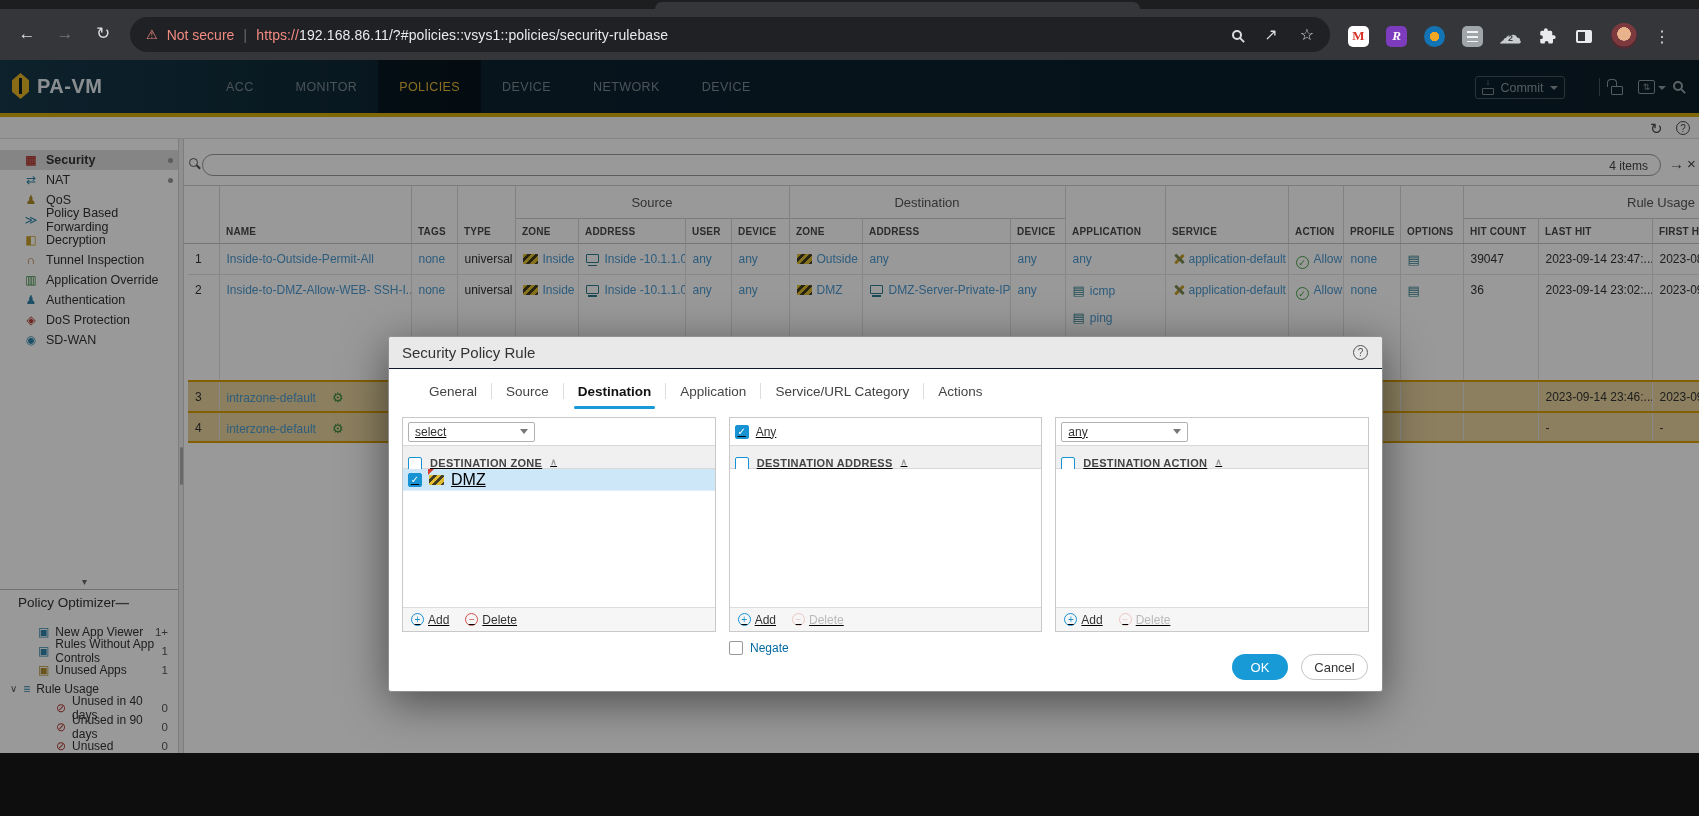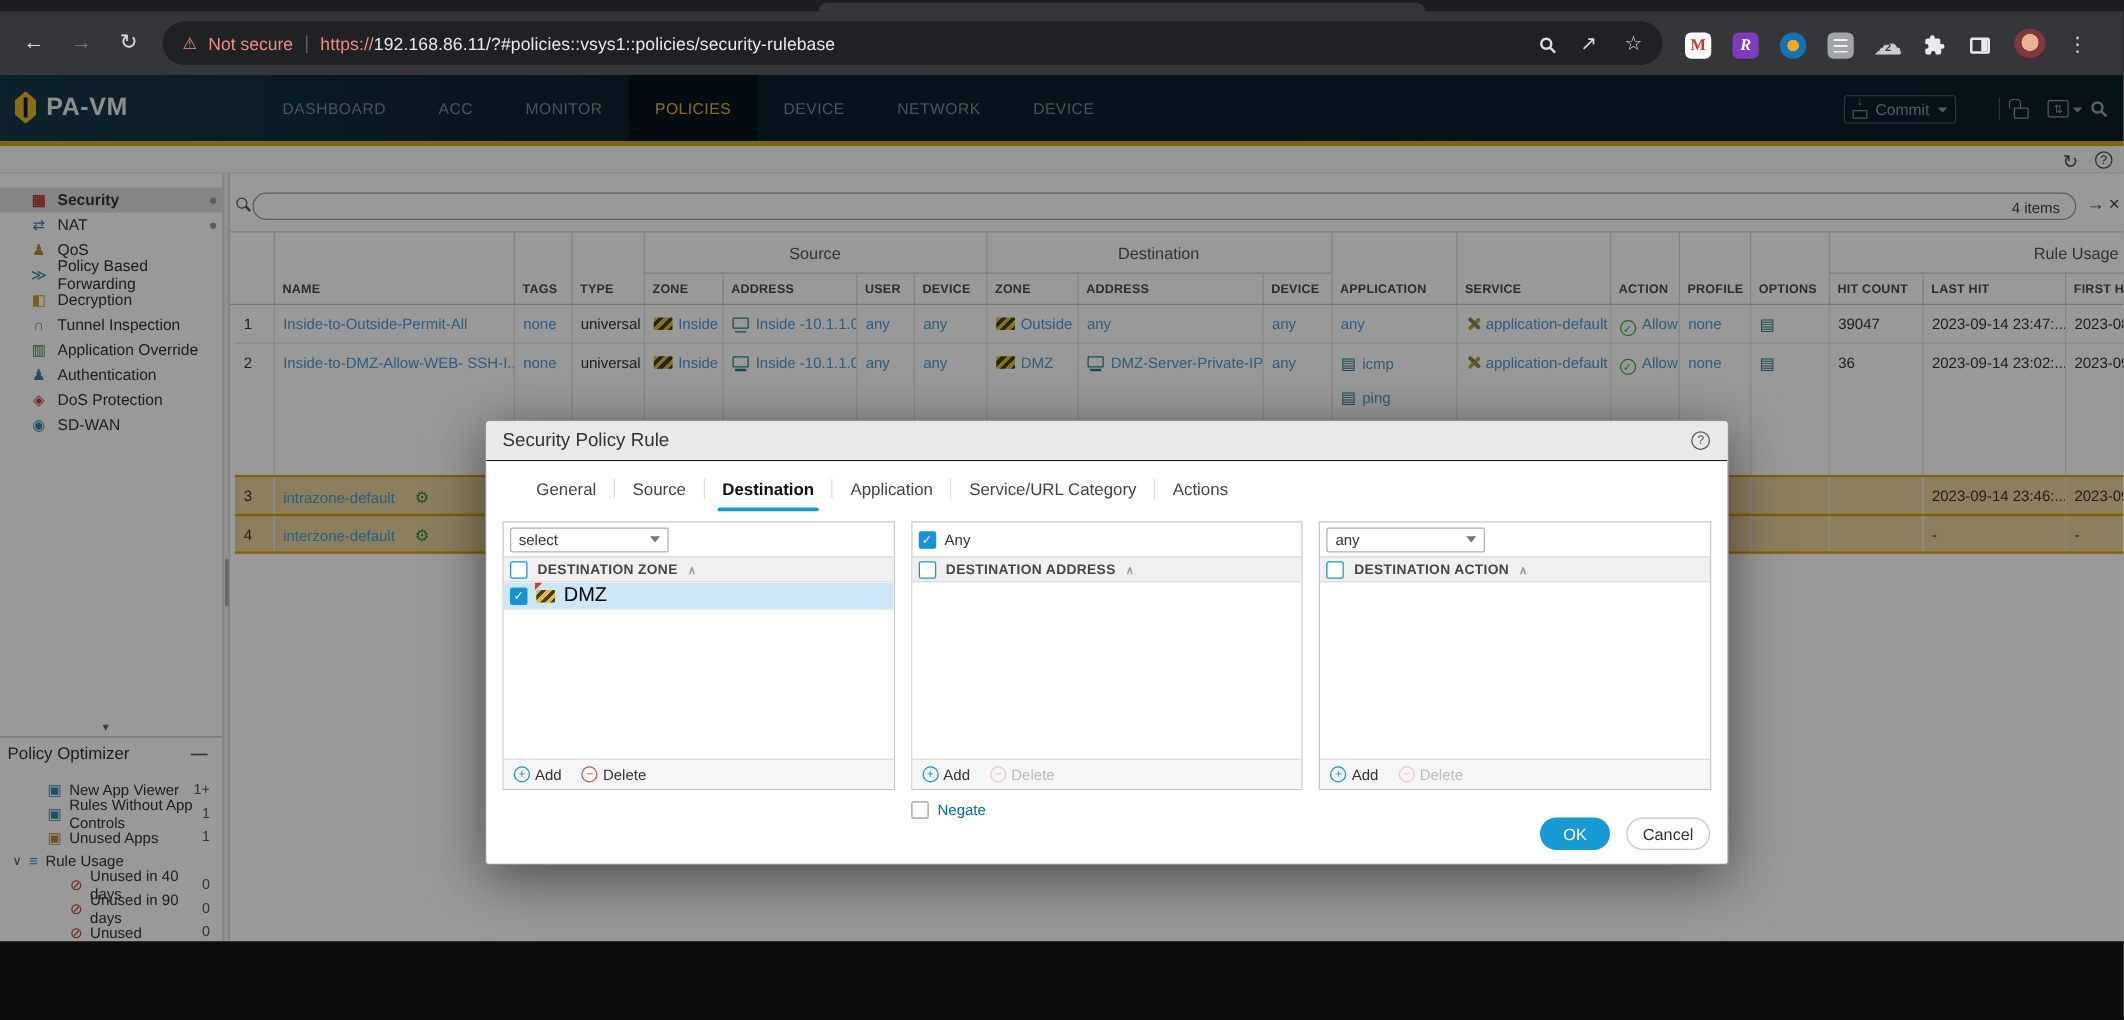--- a/index.html
+++ b/index.html
@@ -70,21 +70,21 @@
 
   
   .sidebar { position:absolute; top:79px; left:0; width:178px; bottom:63px; background:#fff; }
   .snav { position:absolute; top:11px; left:0; width:100%; }
   .snav-item { height:20px; display:flex; align-items:center; padding-left:24px; gap:8px; font-size:12.5px; color:#333; position:relative; }
   .snav-item.sel { background:#dedede; font-weight:bold; }
   .sic { width:14px; text-align:center; font-size:12px; flex:0 0 14px; }
   .sdot { position:absolute; right:5px; width:5px; height:5px; border-radius:50%; background:#9a9a9a; }
   .po-sep { position:absolute; top:450px; left:0; width:100%; height:1px; background:#bbb; }
   .po-sep::before { content:"▾"; position:absolute; left:82px; top:-13px; color:#666; font-size:10px; }
-  .po-title { position:absolute; top:456px; left:0; width:100%; display:flex; justify-content:space-between; padding:0 12px 0 6px; font-size:13.5px; color:#333; }
+  .po-title { position:absolute; top:456px; left:12px; width:100%; display:flex; padding:0 12px 0 6px; font-size:13.5px; color:#333; }
   .po-min { color:#555; font-weight:bold; }
   .po-list { position:absolute; top:483px; left:0; width:100%; }
   .po-item { height:19px; display:flex; align-items:center; padding-left:38px; gap:6px; font-size:12px; color:#333; }
   .po-item .cnt { margin-left:auto; padding-right:10px; color:#555; font-size:11.5px; }
   .po-item.ru { padding-left:10px; }
   .po-item.sub { padding-left:56px; }
   .chev { color:#555; font-size:10px; }
   .poic { font-size:12px; }
 
   
@@ -135,29 +135,29 @@
 
   
   .dialog { position:absolute; left:388px; top:276px; width:995px; height:356px; background:#fff; z-index:60; box-shadow:0 10px 45px rgba(0,0,0,.5); border:1px solid #909090; border-radius:3px; }
   .dlg-title { height:32px; background:#e9e9e9; border-bottom:1px solid #0f172a; display:flex; align-items:center; padding:0 13px; font-size:15px; color:#333; border-radius:3px 3px 0 0; position:relative; }
   .dlg-help { position:absolute; right:14px; top:8px; width:15px; height:15px; border:1.5px solid #555; border-radius:50%; color:#555; font-size:10px; display:flex; align-items:center; justify-content:center; }
   .dlg-tabs { display:flex; align-items:stretch; height:40px; padding-left:26px; margin-top:2px; }
   .dtab { padding:0 14px; display:flex; align-items:center; font-size:13.5px; color:#444; position:relative; }
   .dtab.on { font-weight:bold; color:#111; }
   .dtab.on::after { content:""; position:absolute; left:10px; right:10px; bottom:2px; height:3px; background:#189ad6; border-radius:2px; }
   .tsep { width:1px; background:#ddd; margin:12px 0; }
-  .panels { display:flex; gap:13px; padding:6px 13px 0; }
+  .panels { display:flex; gap:13px; padding:6px 13px 0;text-decoration:underline; }
   .panel { width:321px; height:215px; border:1px solid #c9c9c9; display:flex; flex-direction:column; }
   .ptop { height:27px; display:flex; align-items:center; padding:0 5px; gap:7px; }
   .dropdown { width:127px; height:20px; border:1px solid #b0b0b0; border-radius:2px; display:flex; align-items:center; justify-content:space-between; padding:0 6px; font-size:12px; color:#333; background:#fff; }
   .dd-caret { width:0; height:0; border-left:4px solid transparent; border-right:4px solid transparent; border-top:5px solid #777; }
   .cb { width:14px; height:14px; border:1px solid #1793d3; border-radius:2px; background:#fff; display:inline-flex; align-items:center; justify-content:center; flex:0 0 14px; }
   .cb.on { background:#1793d3; color:#fff; font-size:10px; }
   .cb.plain { border-color:#9a9a9a; }
-  .lhead { height:21px; background:#f0f0f0; border-top:1px solid #d8d8d8; border-bottom:1px solid #d8d8d8; display:flex; align-items:center; gap:8px; padding:0 5px; font-size:11px; font-weight:bold; color:#444; letter-spacing:.3px; }
+  .lhead { height:21px; background:#f0f0f0; border-top:1px solid #d8d8d8; border-bottom:1px solid #d8d8d8; display:flex; gap:8px; padding:11px 5px; font-size:11px; font-weight:bold; color:#444; letter-spacing:.3px; }
   .sortc { color:#999; font-size:9px; }
   .lbody { flex:1; background:#fff; overflow:hidden; }
   .zrow { height:22px; display:flex; align-items:center; gap:7px; padding:0 5px; background:#cde7f8; border-bottom:1px solid #e4eef6; position:relative; }
   .zrow .corner { position:absolute; left:25px; top:0; width:0; height:0; border-top:6px solid #d23b2e; border-right:6px solid transparent; }
   .zrow .zi { margin-right:0; }
   .pfoot { height:24px; background:#f6f6f6; border-top:1px solid #ddd; display:flex; align-items:center; gap:16px; padding:0 8px; font-size:12px; color:#333; }
   .fbtn { display:flex; align-items:center; gap:4px; }
   .cic { width:13px; height:13px; border-radius:50%; border:1.5px solid #1793d3; color:#1793d3; font-size:10px; line-height:11px; text-align:center; }
   .cic.red { border-color:#cf5148; color:#cf5148; }
   .fbtn.dis { color:#b9b9b9; }
@@ -218,21 +218,20 @@
   </div>
 
   <div class="app">
 
     <div class="paheader">
       <div class="brand">
         <span class="brand-ic"></span>
         <span class="brand-tx">PA-VM</span>
       </div>
       <div class="panav">
-        <span class="panav-item">DASHBOARD</span>
         <span class="panav-item">ACC</span>
         <span class="panav-item">MONITOR</span>
         <span class="panav-item on">POLICIES</span>
         <span class="panav-item">DEVICE</span>
         <span class="panav-item">NETWORK</span>
         <span class="panav-item">DEVICE</span>
       </div>
       <div class="commit-btn">
         <span class="ic-commit"></span>
         <span>Commit</span>

